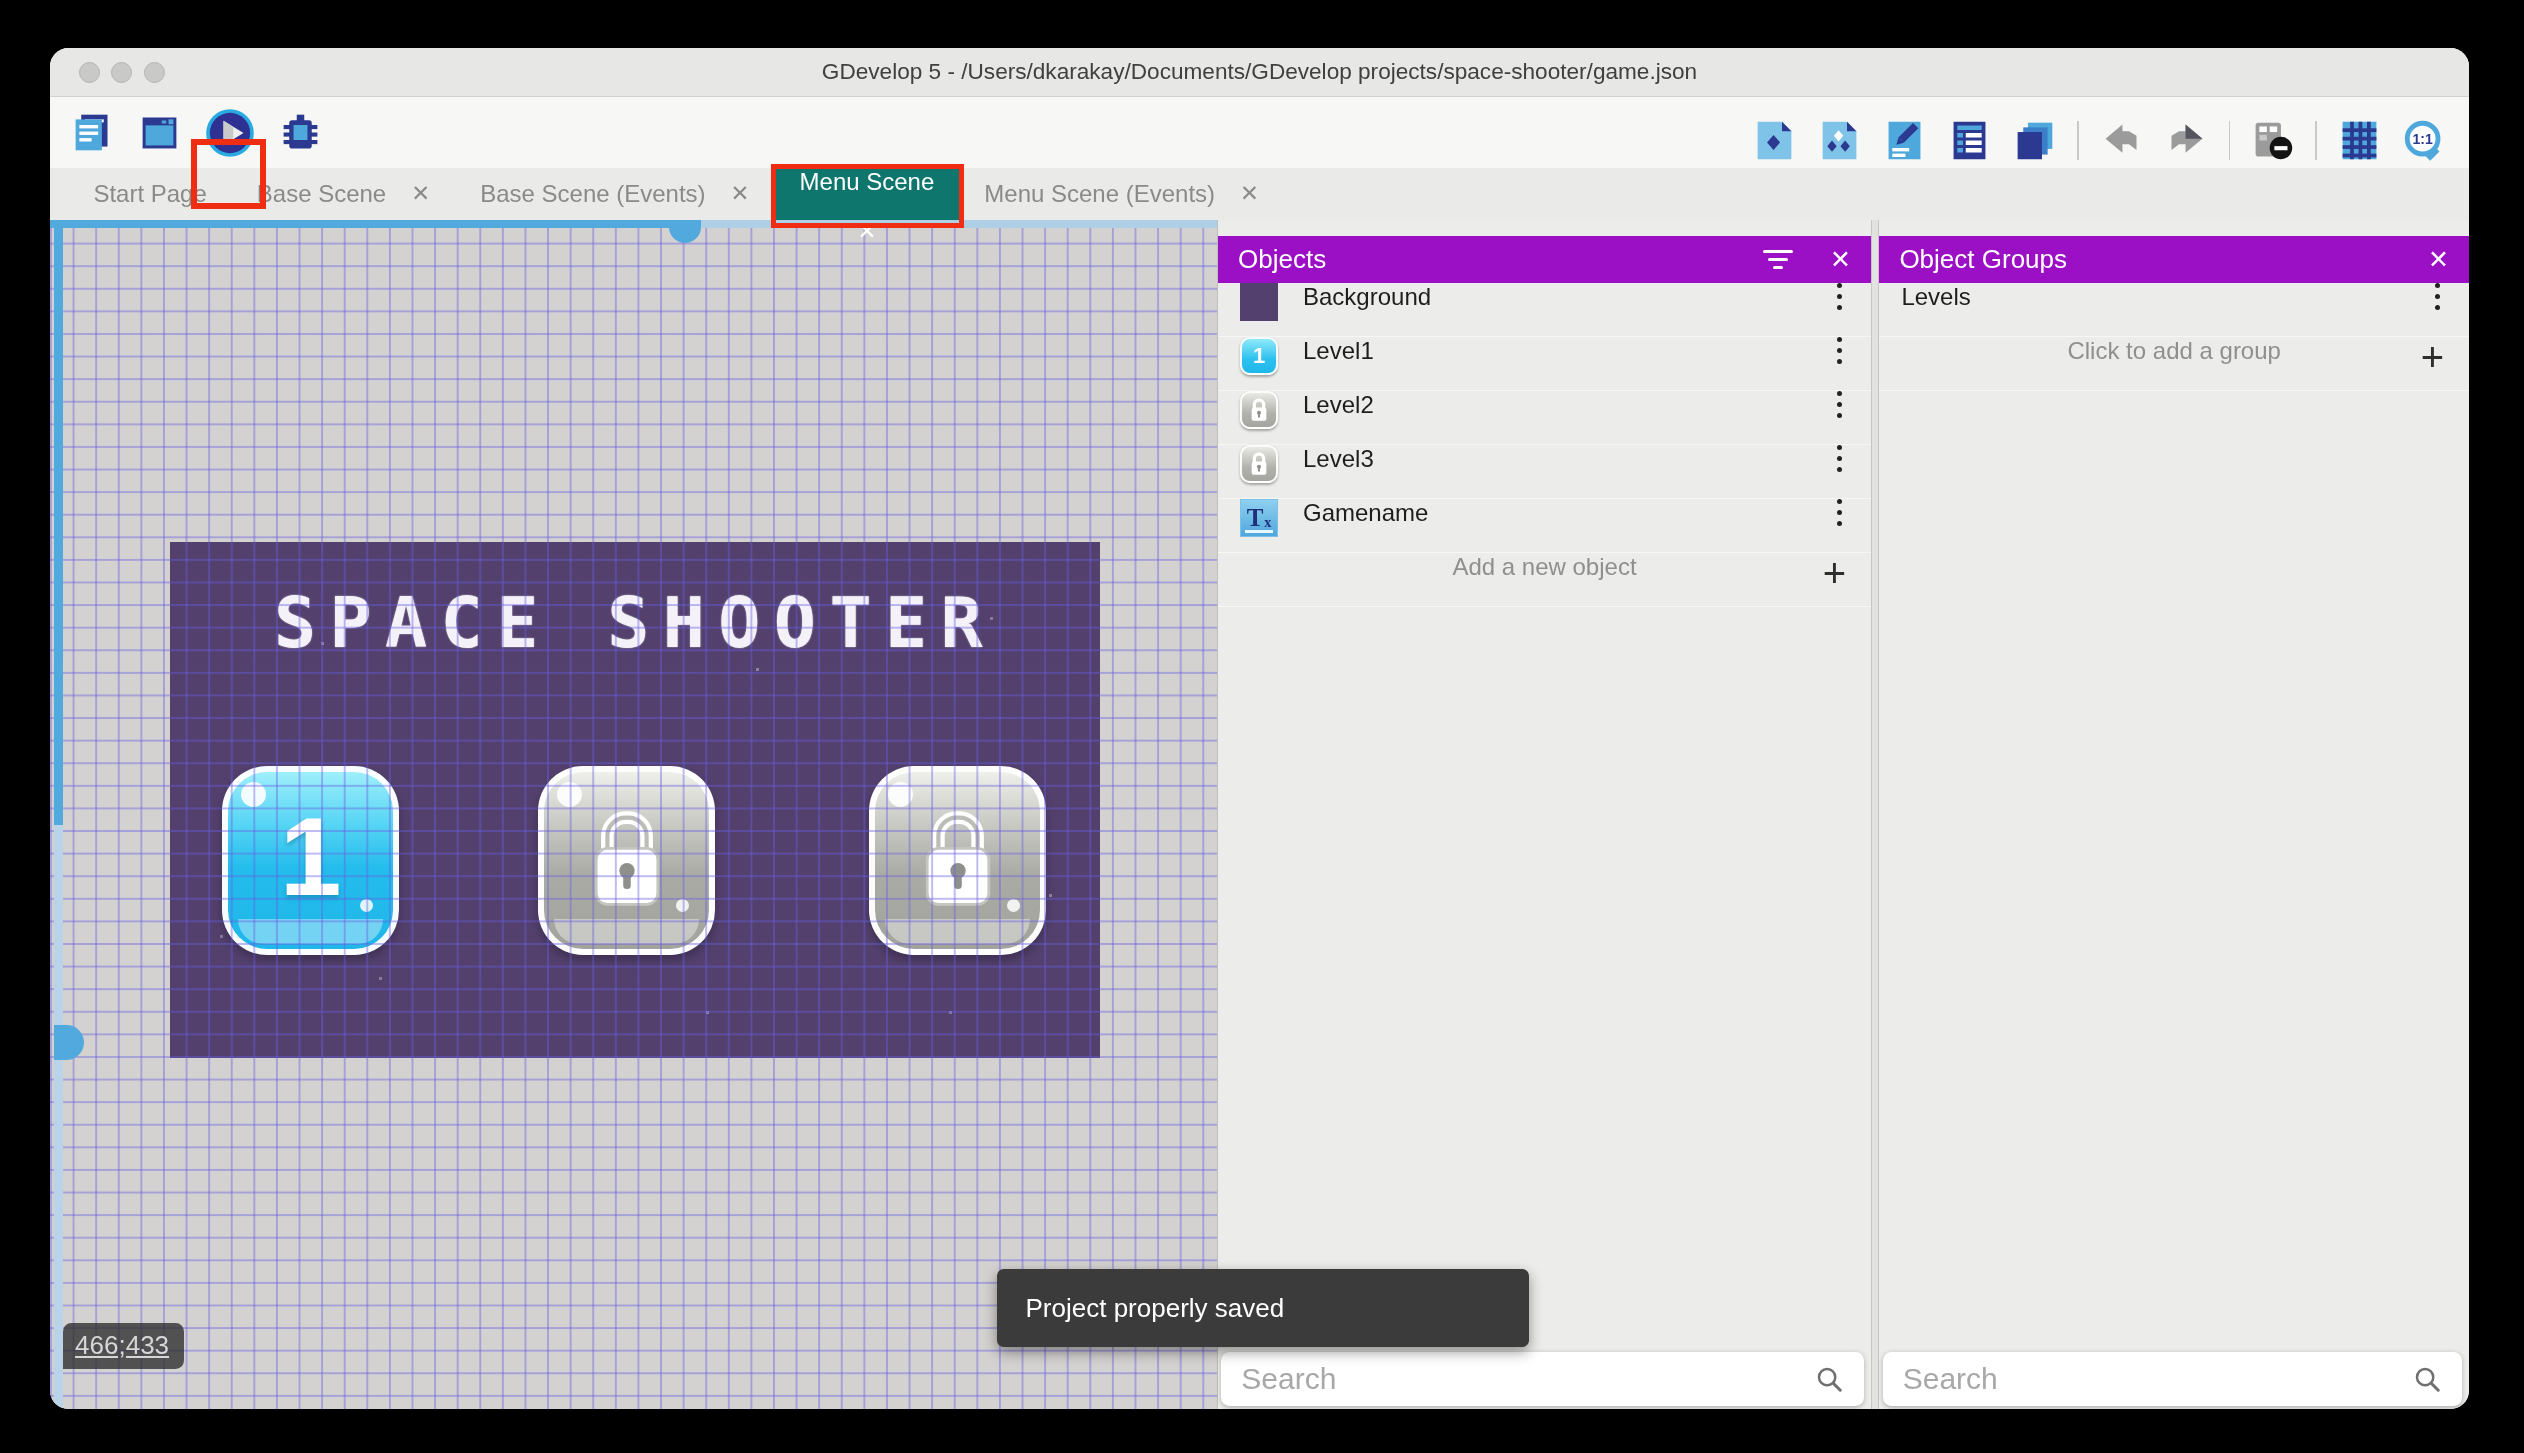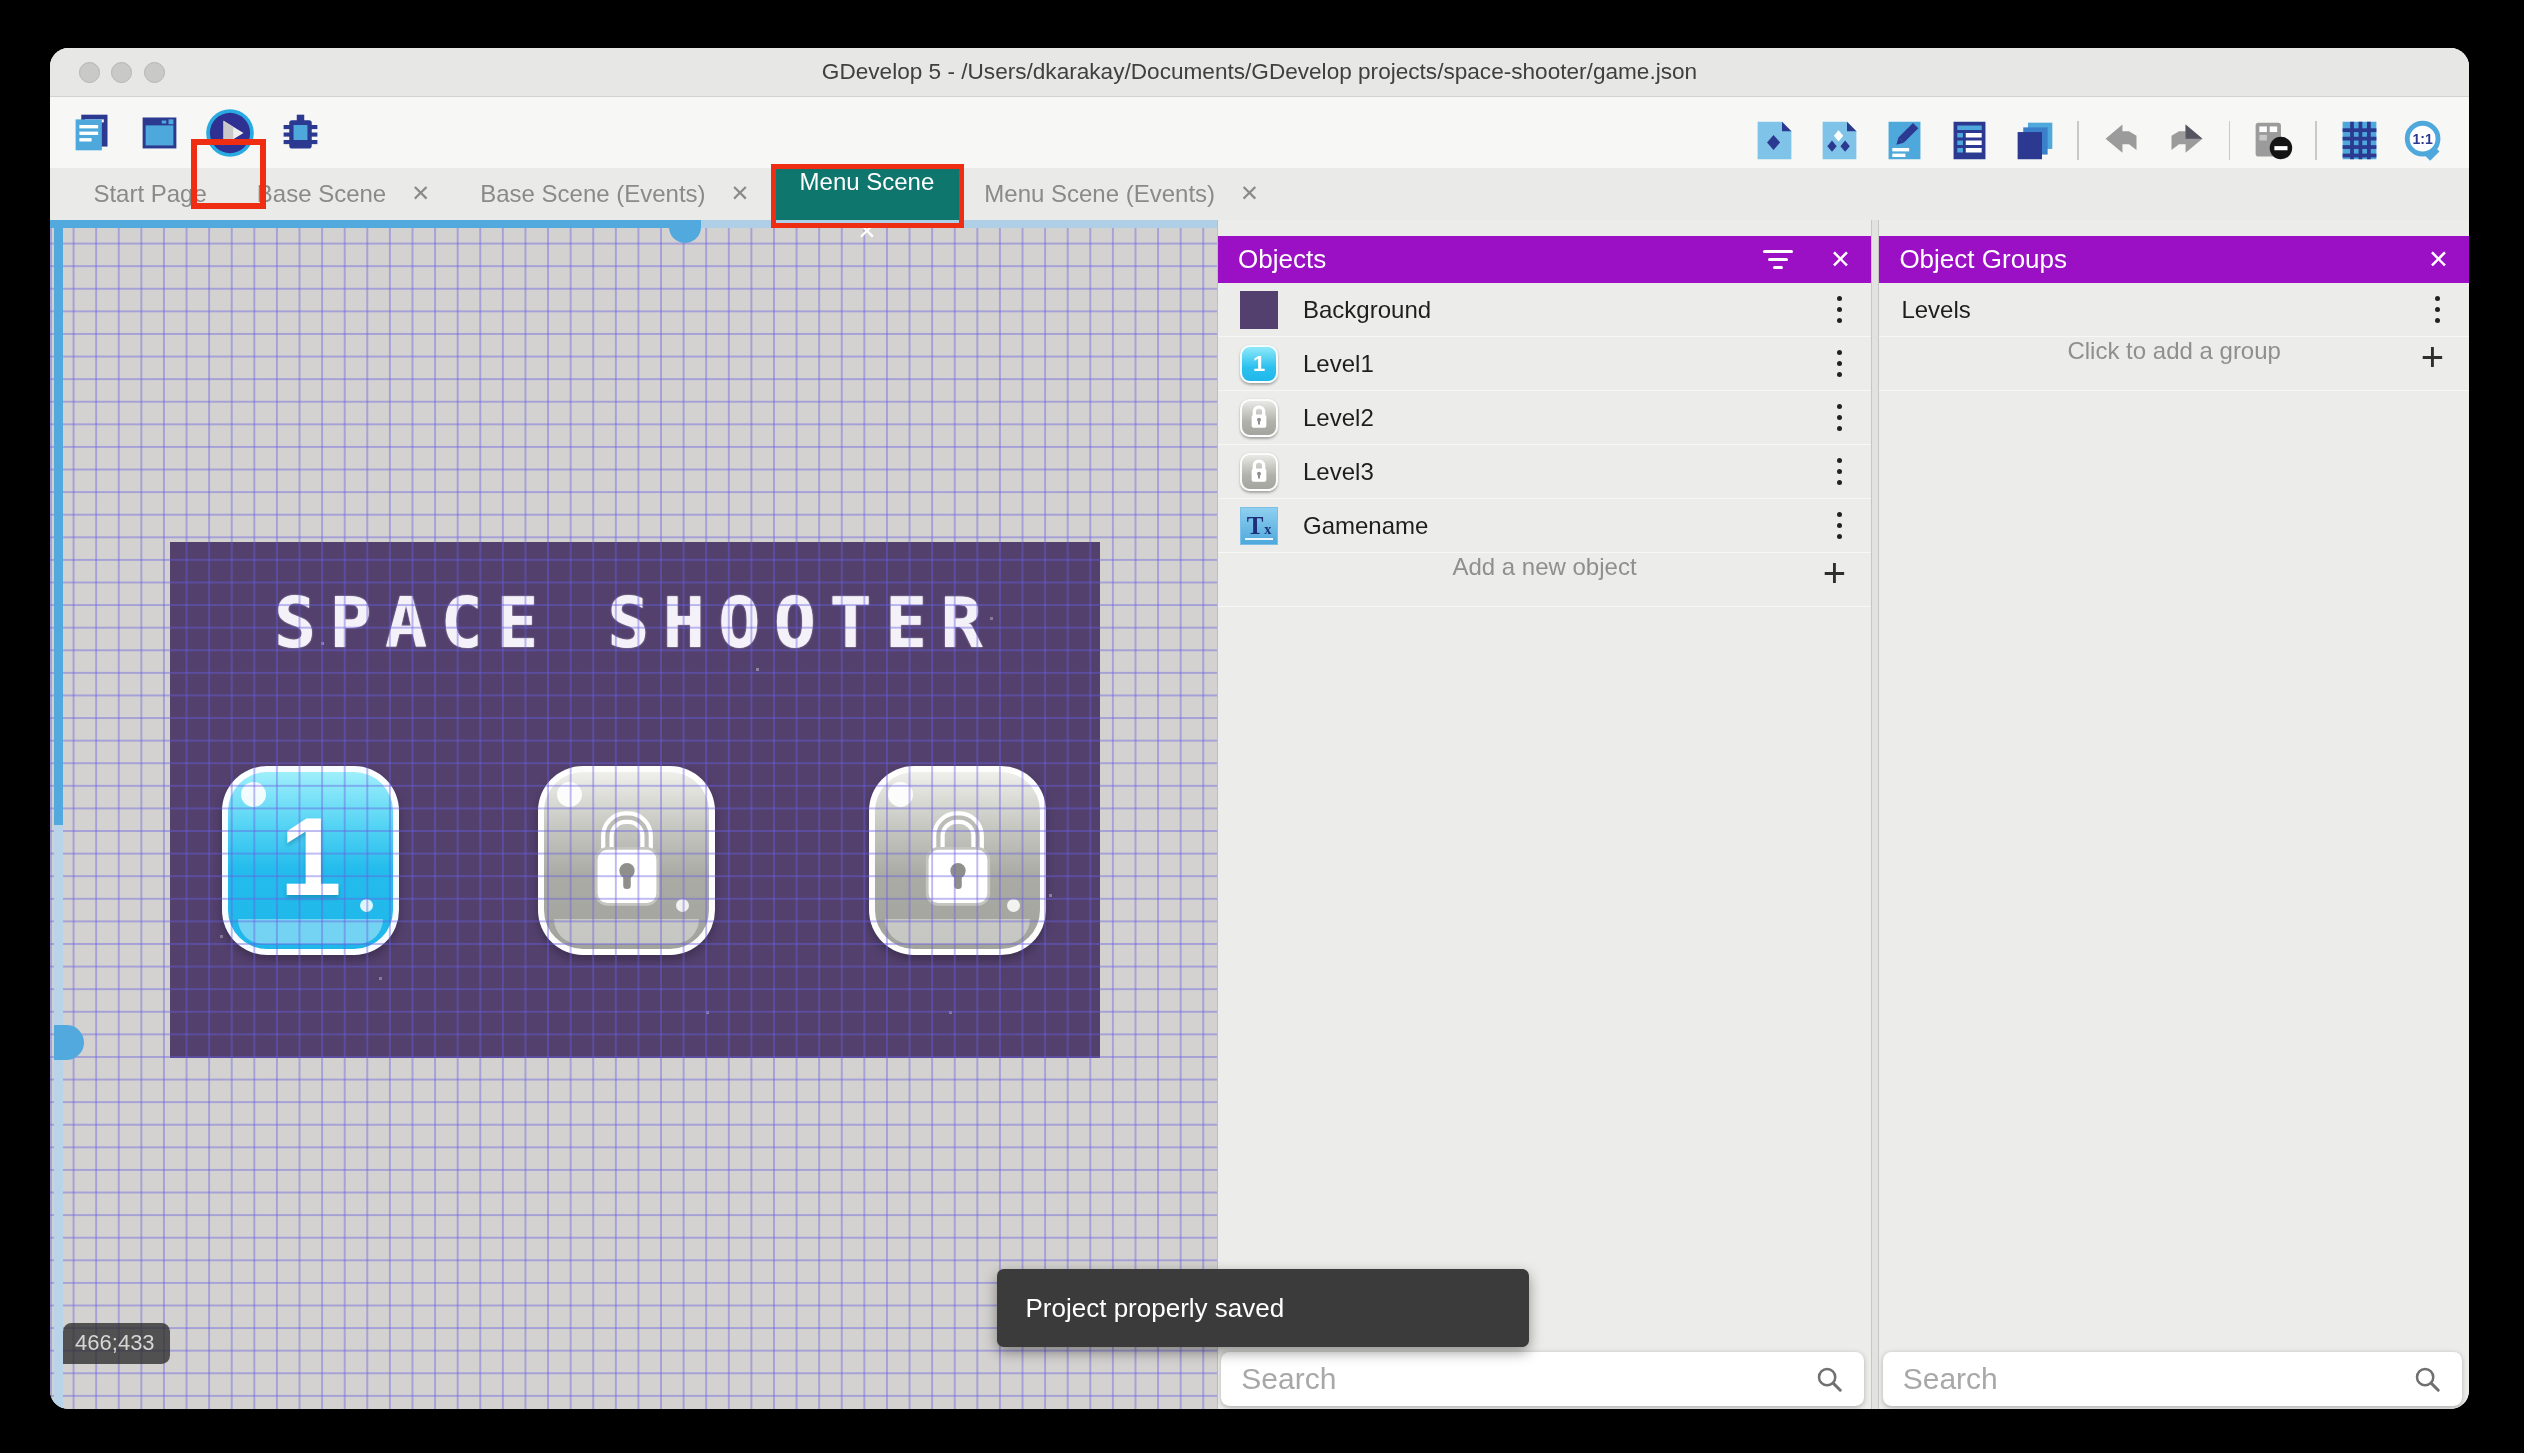--- a/index.html
+++ b/index.html
@@ -86,38 +86,38 @@
   .hscroll { position:absolute; top:0; left:0; right:0; height:8.4px; background:#AFCFE6; z-index:3; }
   .hscroll .solid { position:absolute; left:0; top:0; bottom:0; width:636px; background:#52A9DE; }
   .hscroll .knob { position:absolute; left:619px; top:0; width:32px; height:23.4px;
                    background:#52A9DE; border-radius:0 0 16px 16px; }
   .vscroll { position:absolute; left:4.2px; top:0; bottom:0; width:8.4px; background:#B9D4E8; z-index:3; }
   .vscroll .solid { position:absolute; left:0; top:0; width:100%; height:605px; background:#52A9DE; }
   .vknob { position:absolute; left:4.2px; top:805px; width:30px; height:35px;
            background:#52A9DE; border-radius:0 17.6px 17.6px 0; z-index:3; }
 
   .coords { position:absolute; left:13.4px; top:1103px; z-index:4;
-            background:rgba(45,45,45,.78); color:#D6D6D6; font-size:22px;
-            padding:6.7px 15px 8.4px 11.7px; border-radius:8.4px 8.4px 8.4px 0; }
+            background:rgba(45,45,45,.78); color:#D6D6D6; font-size:26px;
+            padding:6.7px 15px 8.4px 11.7px; border-radius:8.4px 8.4px 8.4px 0;text-decoration:underline; }
 
   
   .panel { position:relative; height:100%; background:#ECECEA;margin-top:16px; }
   .panel.objects { width:653px; }
   .pdivider { width:8.4px; background:#E2E2E0; border-left:1.7px solid #C6C6C4; border-right:1.7px solid #C6C6C4; }
   .panel.groups { flex:1; }
   .phead { height:47px; background:#9B10C5; color:#fff; display:flex; align-items:center;
            padding:0 20px; font-size:26px; }
   .phead .spacer { flex:1; }
   .phead .x { font-size:25px; color:#fff; margin-left:37px; }
   .filter-icon { display:flex; flex-direction:column; gap:5px; align-items:center; }
   .filter-icon i { display:block; height:3.3px; background:#fff; border-radius:1.7px; }
   .filter-icon i:nth-child(1){ width:30px; } .filter-icon i:nth-child(2){ width:20px; }
   .filter-icon i:nth-child(3){ width:10px; }
 
-  .prow { height:54px; display:flex; align-items:center; padding:0 22px;
+  .prow { height:54px; display:flex; align-items:flex-start; padding:0 22px;
           border-bottom:1.7px solid #F7F7F5; font-size:24px; color:#1E1E1E; }
   .thumb { width:38px; height:38px; margin-right:25px; flex:0 0 auto;
            display:flex; align-items:center; justify-content:center; }
   .thumb.bg { background:#54406E; }
   .thumb-btn { width:38px; height:38px; border-radius:10px; border:2.5px solid rgba(255,255,255,.95);
                position:relative; display:flex; align-items:center; justify-content:center;
                box-shadow:0 1.7px 2.5px rgba(0,0,0,.3); }
   .thumb-btn.blue { background:linear-gradient(180deg,#8FE9FA,#2CC0EE 60%,#1FB7EA); }
   .thumb-btn.gray { background:linear-gradient(180deg,#E9E9E5,#B2B2AC 60%,#A5A59F); }
   .thumb-btn .n { color:#fff; font-weight:bold; font-size:22px; line-height:1; }

